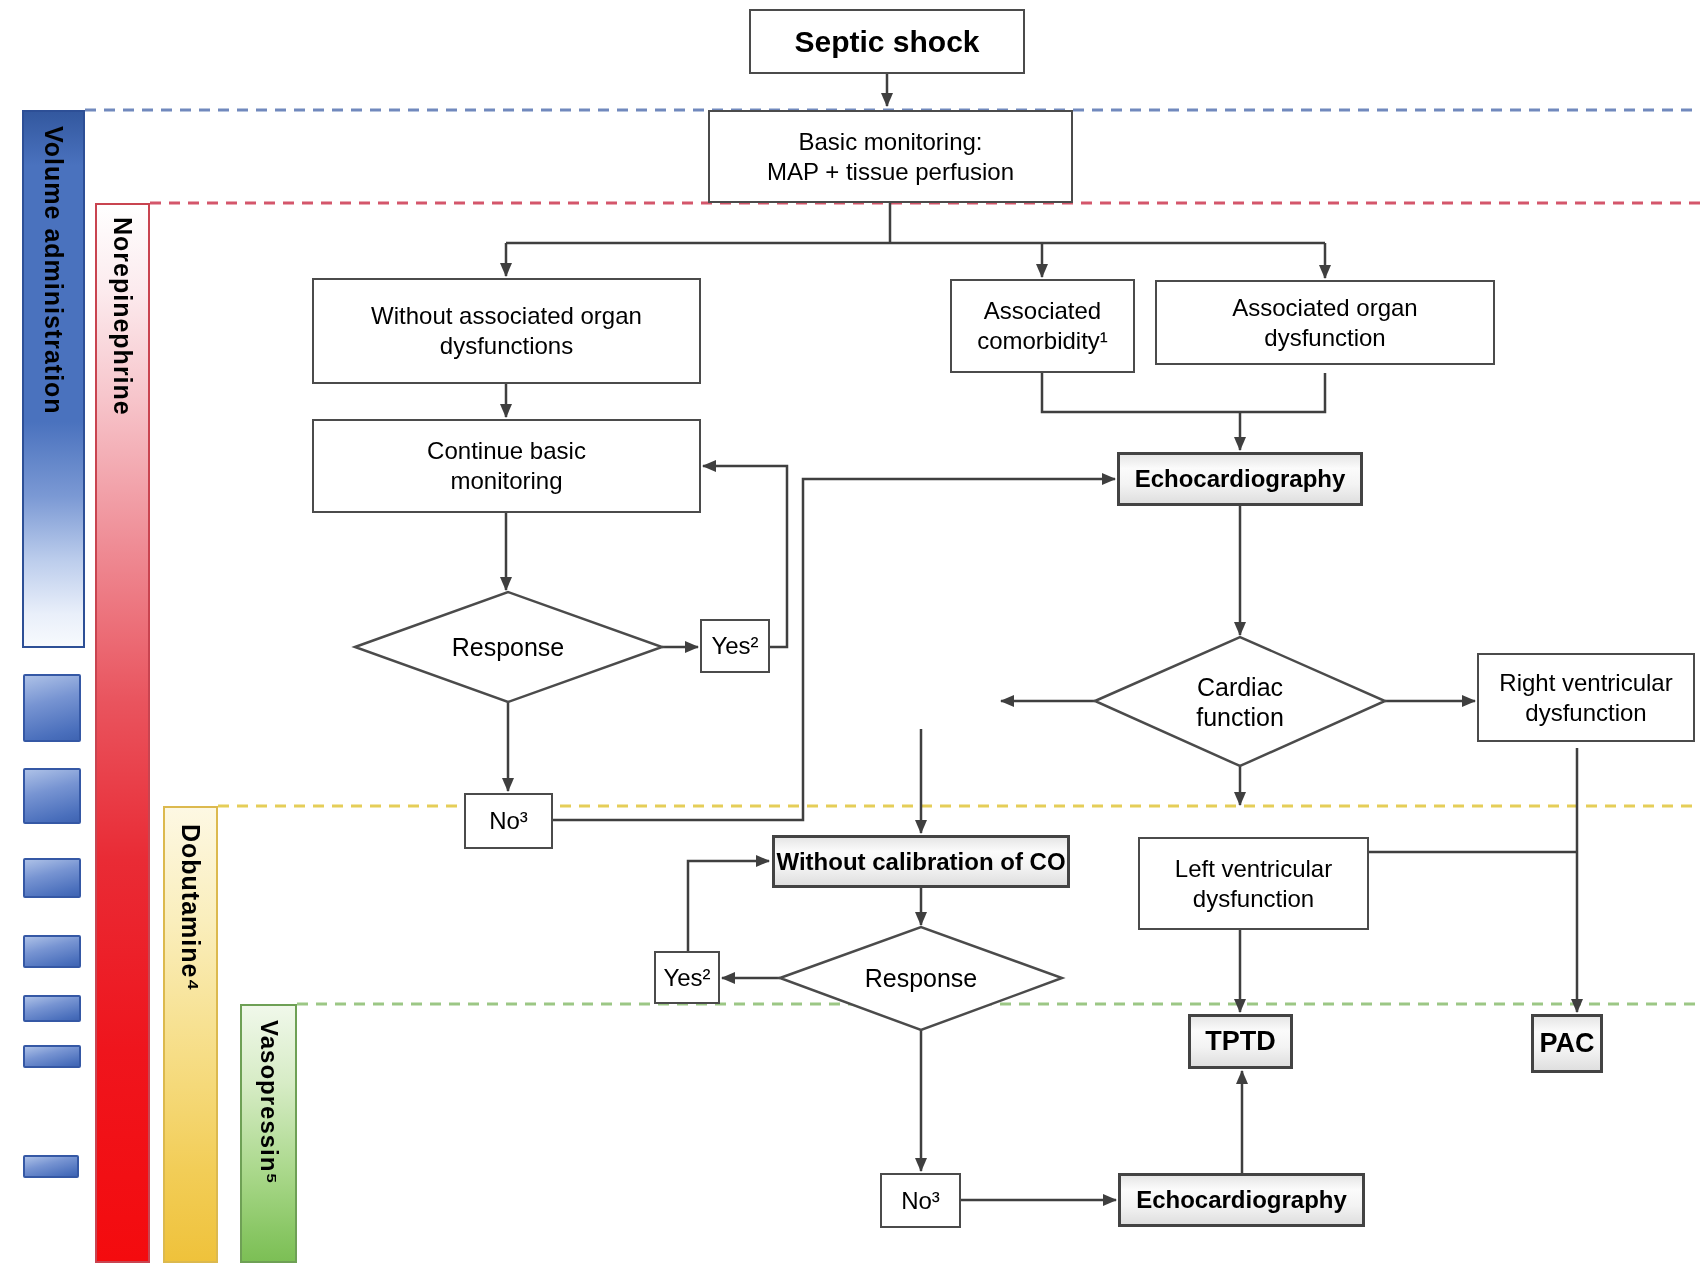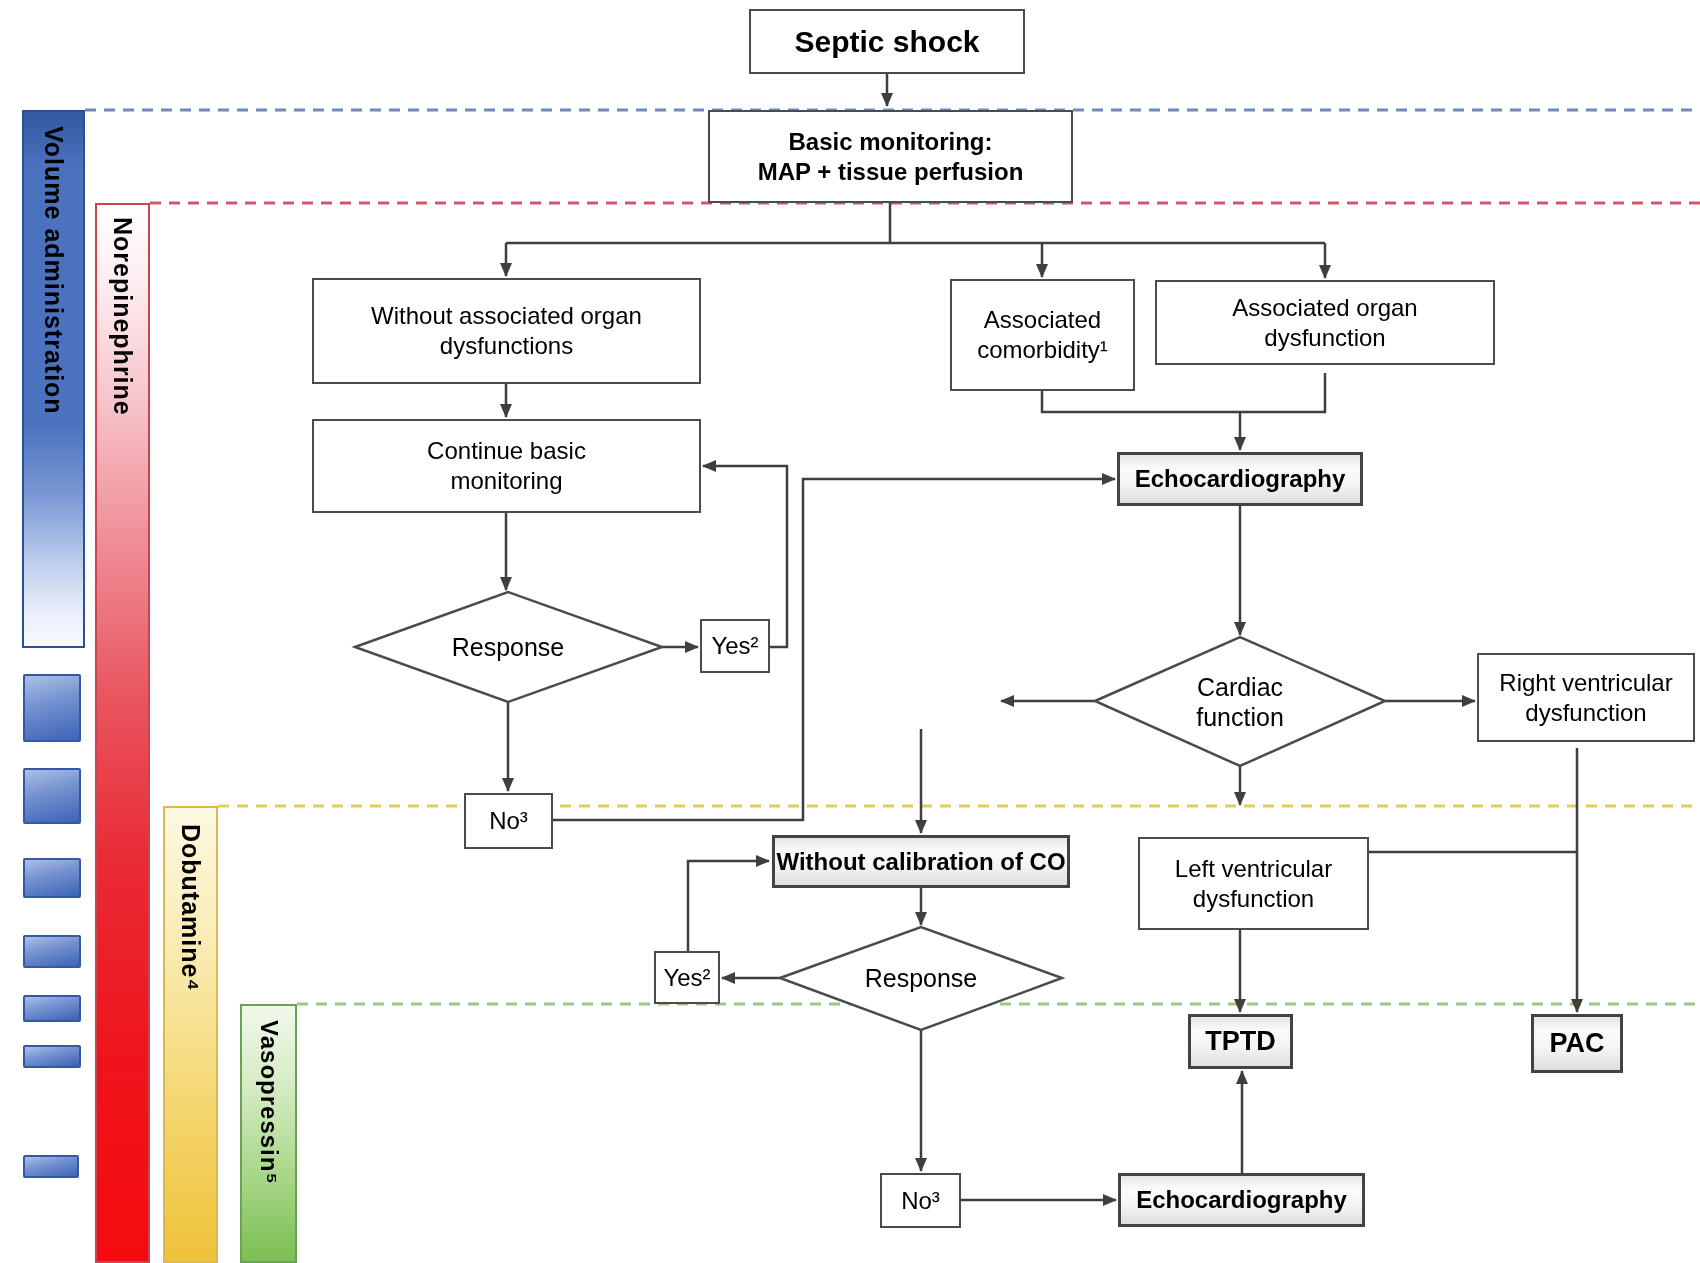--- a/index.html
+++ b/index.html
@@ -7,21 +7,21 @@
     position:relative;width:1700px;height:1263px;background:#ffffff;overflow:hidden;
     font-family:"Liberation Sans",sans-serif;color:#000;
   }
   #connector-layer{position:absolute;left:0;top:0;z-index:1;}
   
   .node{
     position:absolute;z-index:3;background:#ffffff;border:2.5px solid #4b4b4b;
     display:flex;align-items:center;justify-content:center;text-align:center;
     font-size:24px;line-height:1.25;white-space:pre-line;box-sizing:border-box;
   }
-  .node.bold{font-weight:bold;}
+  .node.bold{font-weight:normal;}
   .node.shaded{
     background:linear-gradient(180deg,#e6e6e6 0%,#fbfbfb 28%,#f3f3f3 62%,#dfdfdf 100%);
     font-weight:bold;border:3px solid #434343;
   }
   .node.big{font-size:30px;font-weight:bold;}
   .diamond-label{
     position:absolute;z-index:3;display:flex;align-items:center;justify-content:center;
     text-align:center;font-size:25px;line-height:1.2;white-space:pre-line;pointer-events:none;
   }
   
@@ -130,21 +130,21 @@
   </div>
 
   <div class="node big" style="left:749px;top:9px;width:276px;height:65px;">Septic shock</div>
 
   <div class="node bold" style="left:708px;top:110px;width:365px;height:93px;">Basic monitoring:
 MAP + tissue perfusion</div>
 
   <div class="node" style="left:312px;top:278px;width:389px;height:106px;">Without associated organ
 dysfunctions</div>
 
-  <div class="node" style="left:950px;top:279px;width:185px;height:112px;">Associated
+  <div class="node" style="left:950px;top:279px;width:185px;height:94px;">Associated
 comorbidity¹</div>
 
   <div class="node" style="left:1155px;top:280px;width:340px;height:85px;">Associated organ
 dysfunction</div>
 
   <div class="node" style="left:312px;top:419px;width:389px;height:94px;">Continue basic
 monitoring</div>
 
   <div class="node shaded" style="left:1117px;top:452px;width:246px;height:54px;">Echocardiography</div>
 
@@ -167,17 +167,17 @@
   <div class="node shaded" style="left:772px;top:835px;width:298px;height:53px;">Without calibration of CO</div>
 
   <div class="node" style="left:654px;top:951px;width:66px;height:53px;">Yes²</div>
 
   <div class="diamond-label" style="left:821px;top:953px;width:200px;height:50px;">Response</div>
 
   <div class="node" style="left:880px;top:1173px;width:81px;height:55px;">No³</div>
 
   <div class="node shaded" style="left:1188px;top:1014px;width:105px;height:55px;font-size:27px;">TPTD</div>
 
-  <div class="node shaded" style="left:1531px;top:1014px;width:92px;height:59px;font-size:27px;">PAC</div>
+  <div class="node shaded" style="left:1531px;top:1014px;width:72px;height:59px;font-size:27px;">PAC</div>
 
   <div class="node shaded" style="left:1118px;top:1173px;width:247px;height:54px;">Echocardiography</div>
 
 </div>
 
 </body></html>

